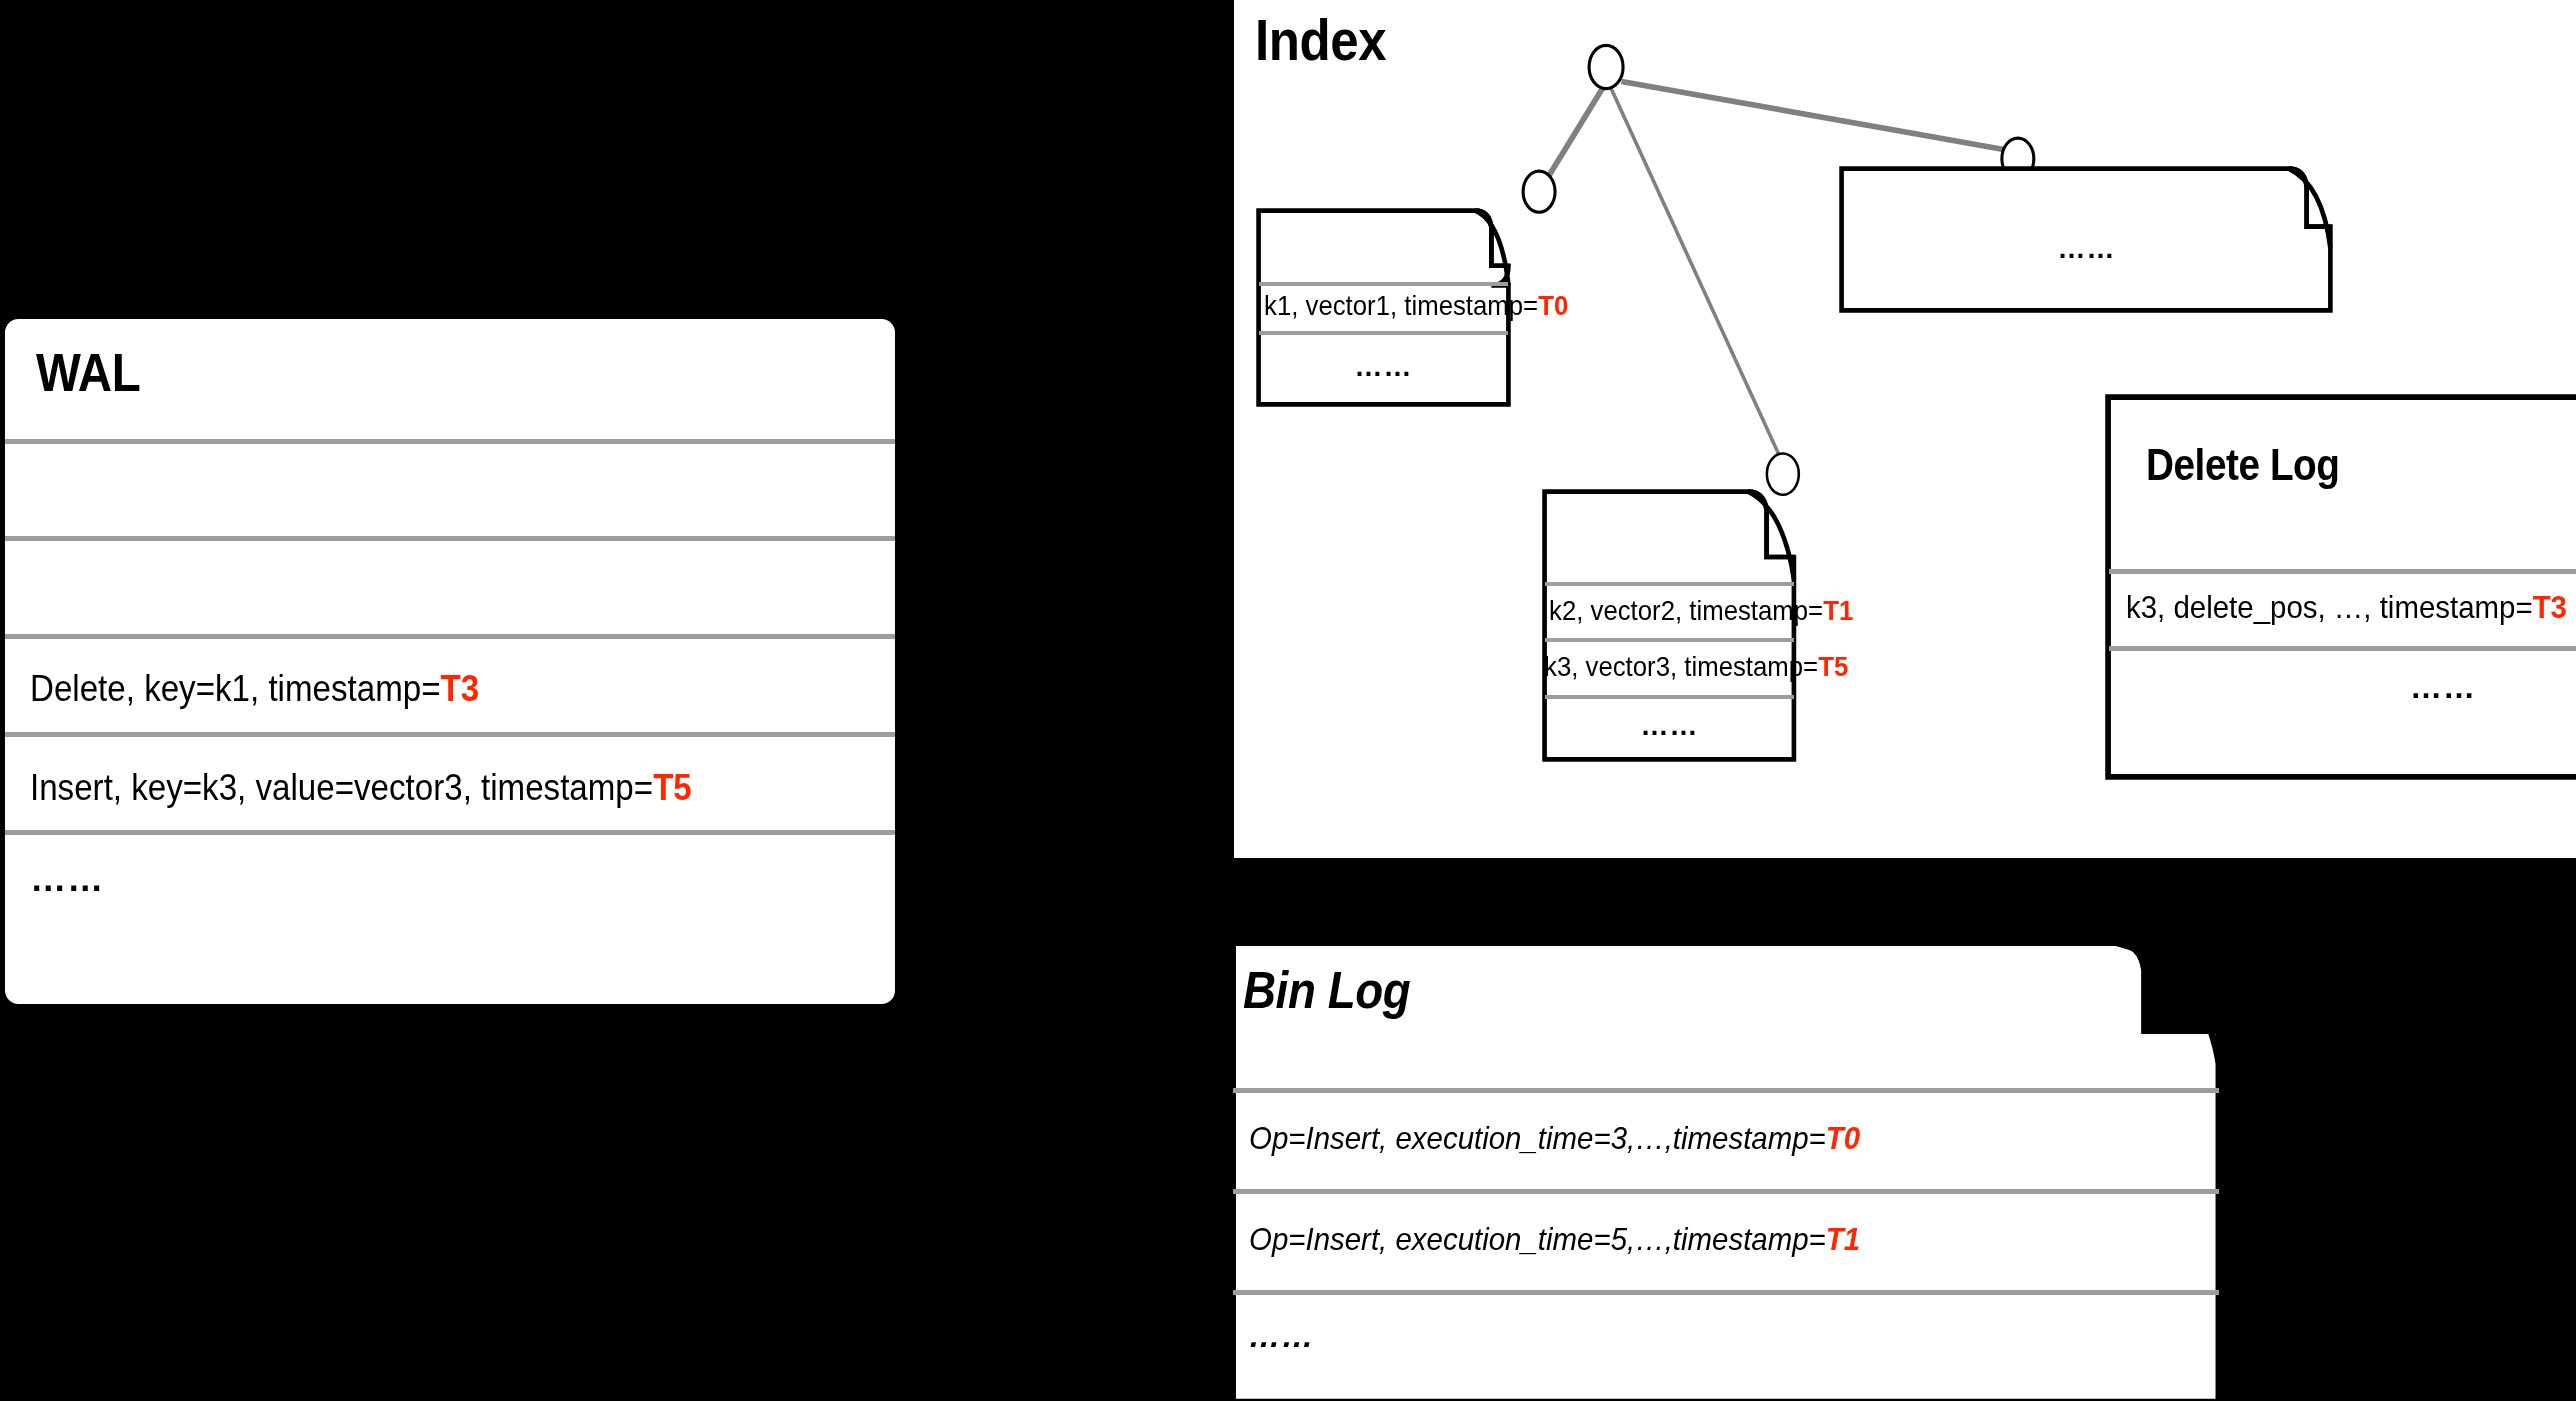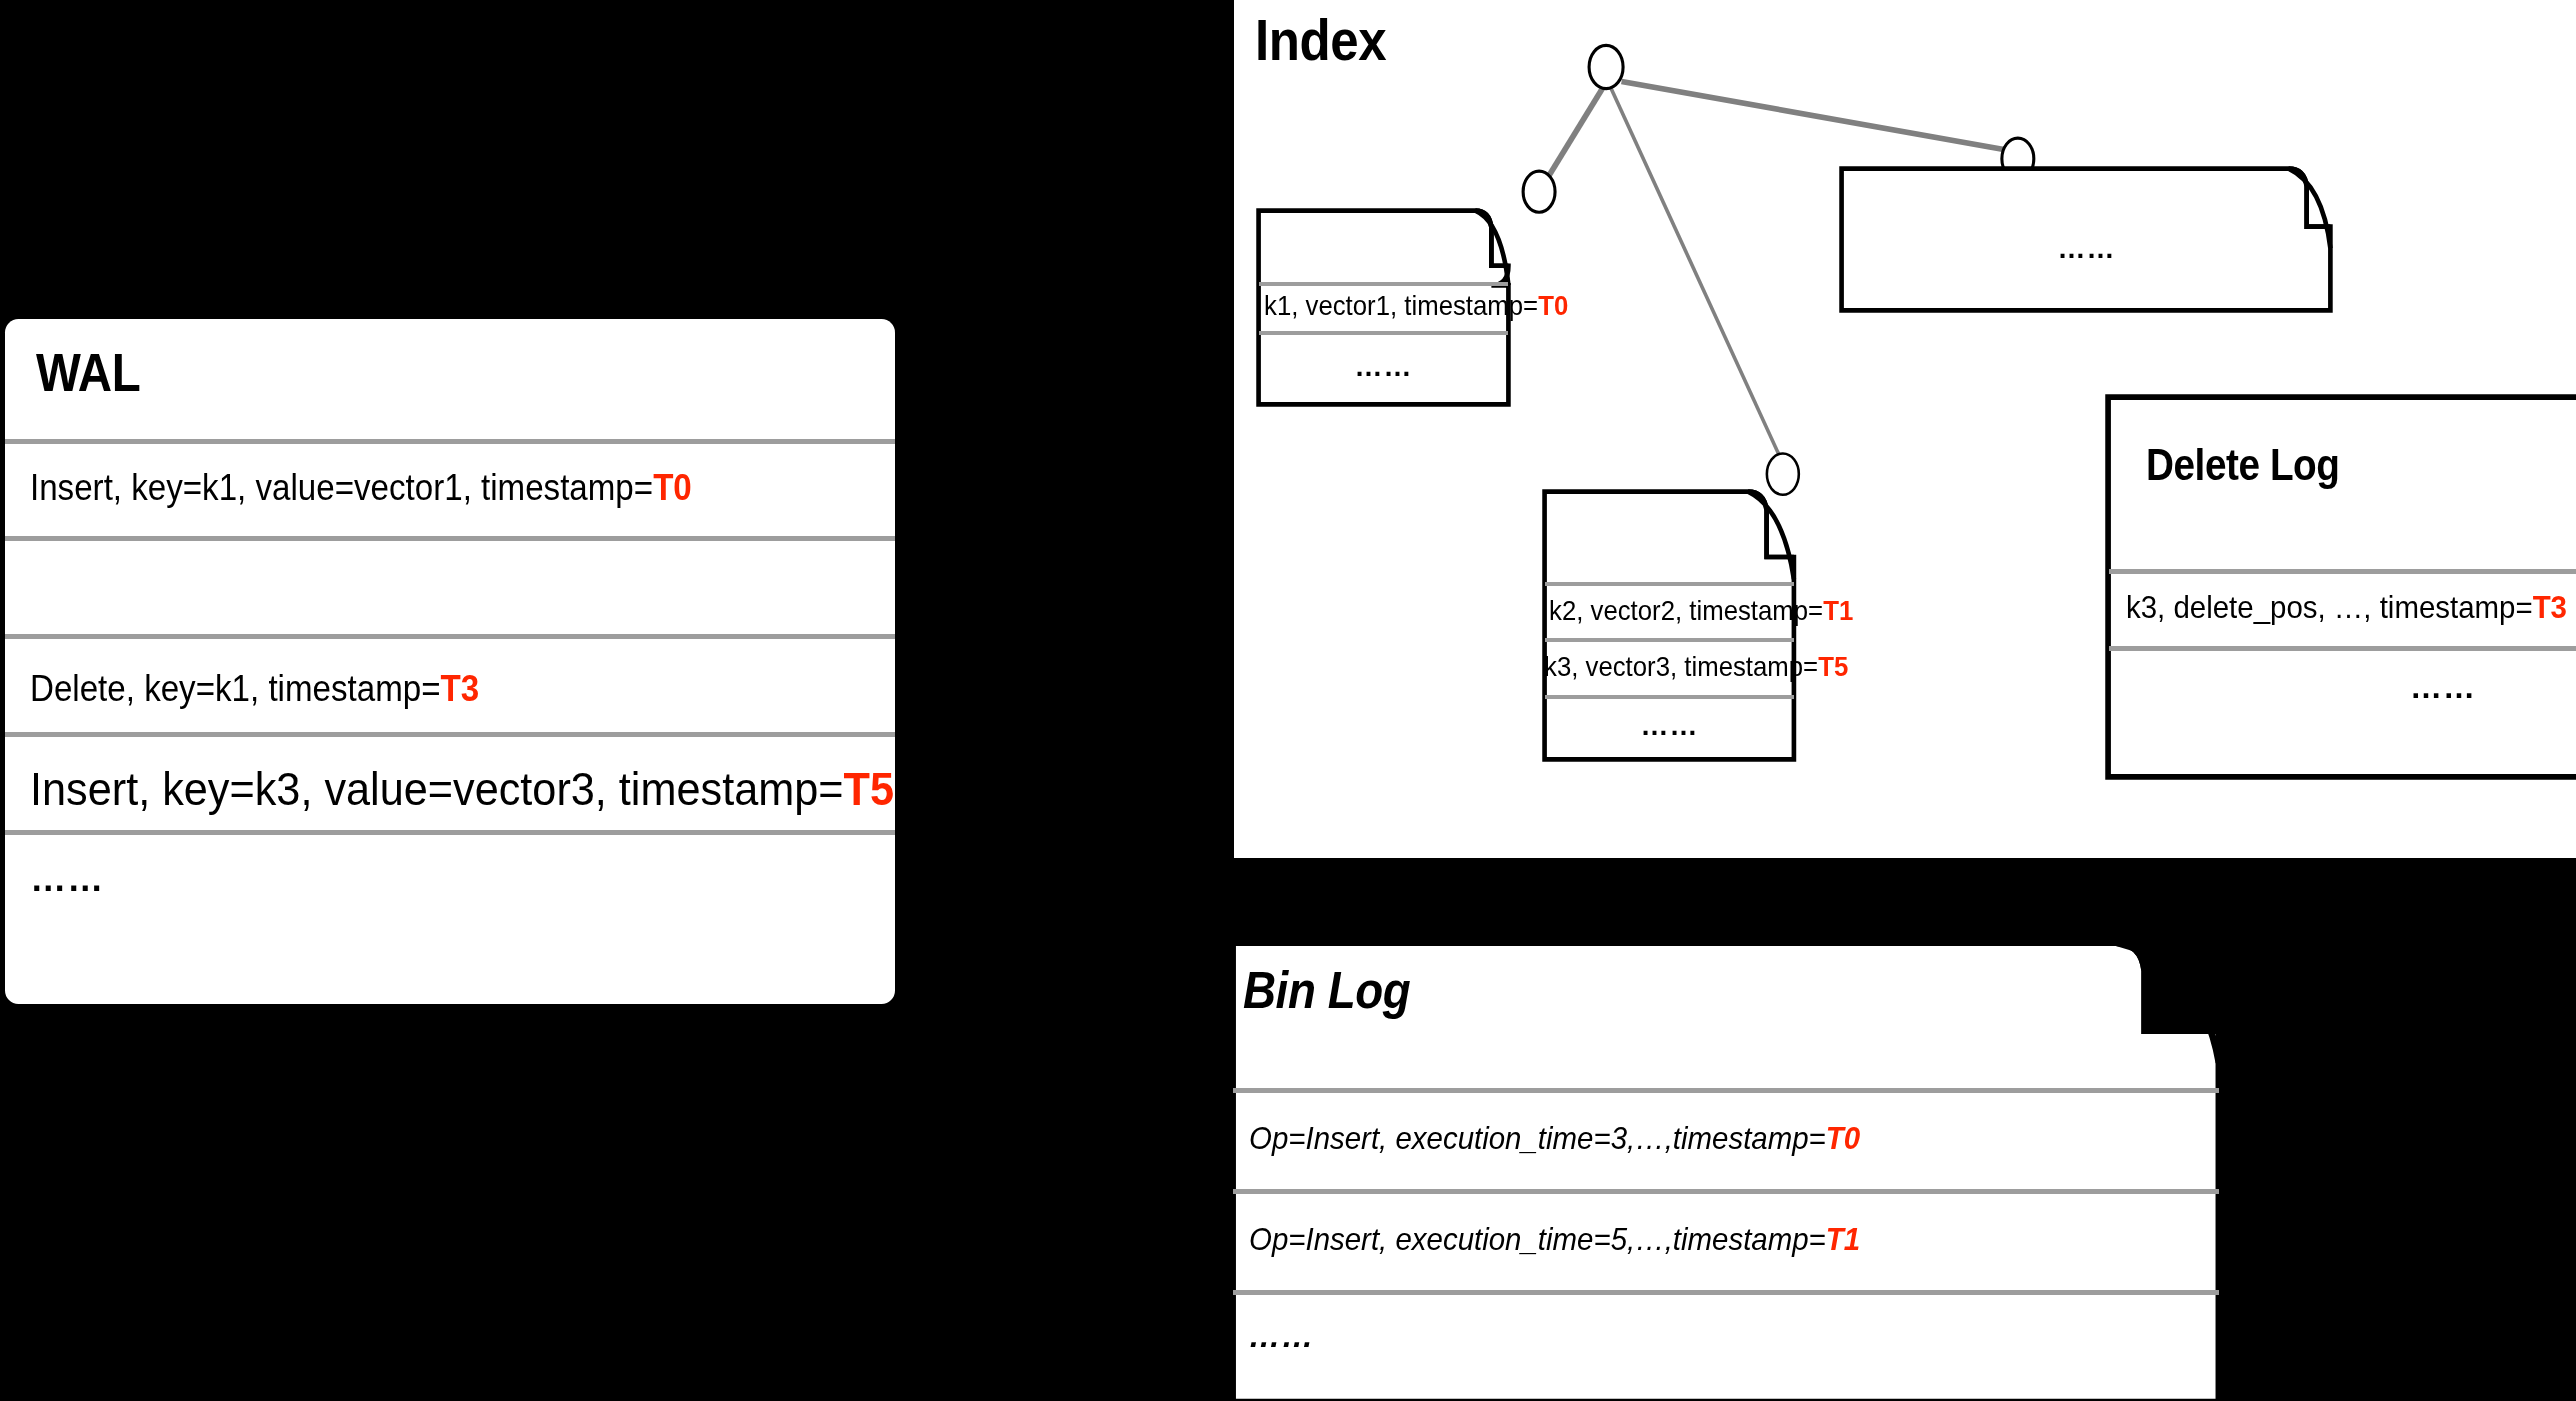--- a/index.html
+++ b/index.html
@@ -55,33 +55,30 @@
 </style>
 </head>
 <body>
 
 <div id="root">
 
   <div class="panel rounded" style="left:5.2px;top:319px;width:890px;height:685px;">
     <div class="title" style="left:31px;top:26px;font-size:54px;">WAL</div>
 
     <div class="sep" style="top:120px;"></div>
-    <div class="row" style="top:120px;height:98px;padding-left:25px;font-size:36px;">
-      <span class="cond"><span>Insert, key=k1, value=vector1, timestamp=</span><span class="ts">T0</span></span>
-    </div>
 
     <div class="sep" style="top:217px;"></div>
 
     <div class="sep" style="top:315px;"></div>
     <div class="row" style="top:321px;height:98px;padding-left:25px;font-size:36px;text-align:right;">
       <span class="cond"><span>Delete, key=k1, timestamp=</span><span class="ts">T3</span></span>
     </div>
 
     <div class="sep" style="top:413px;"></div>
-    <div class="row" style="top:413px;height:112px;padding-left:25px;font-size:47px;">
+    <div class="row" style="top:413px;height:112px;padding-left:25px;font-size:36px;">
       <span class="cond"><span>Insert, key=k3, value=vector3, timestamp=</span><span class="ts">T5</span></span>
     </div>
 
     <div class="sep" style="top:511px;"></div>
     <div class="row" style="top:511px;height:98px;padding-left:25px;font-size:36px;">
       <span class="ell">……</span>
     </div>
   </div>
 
   <div class="panel" style="left:1234px;top:0px;width:1578px;height:858px;">

